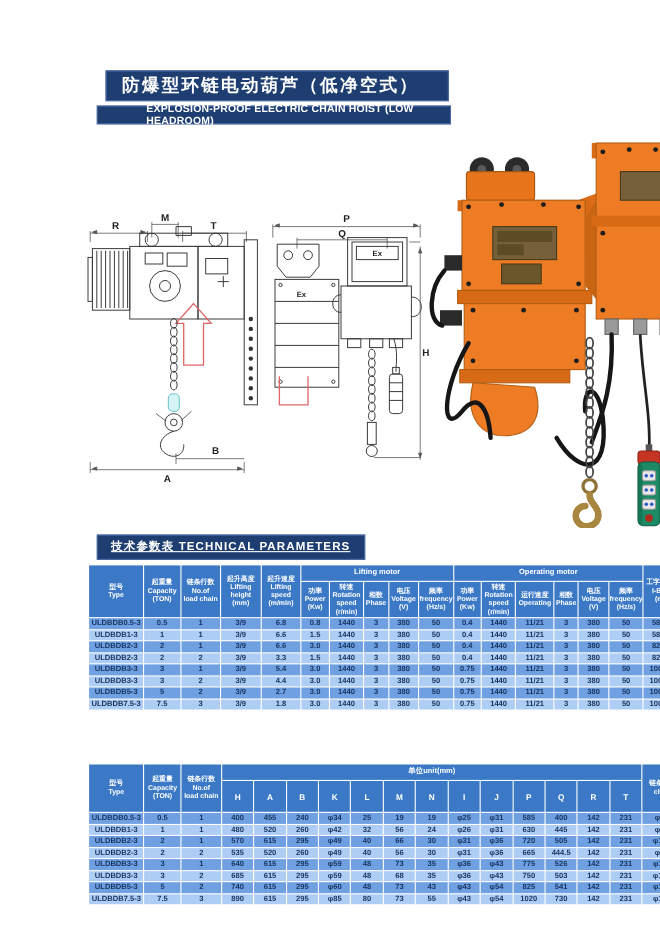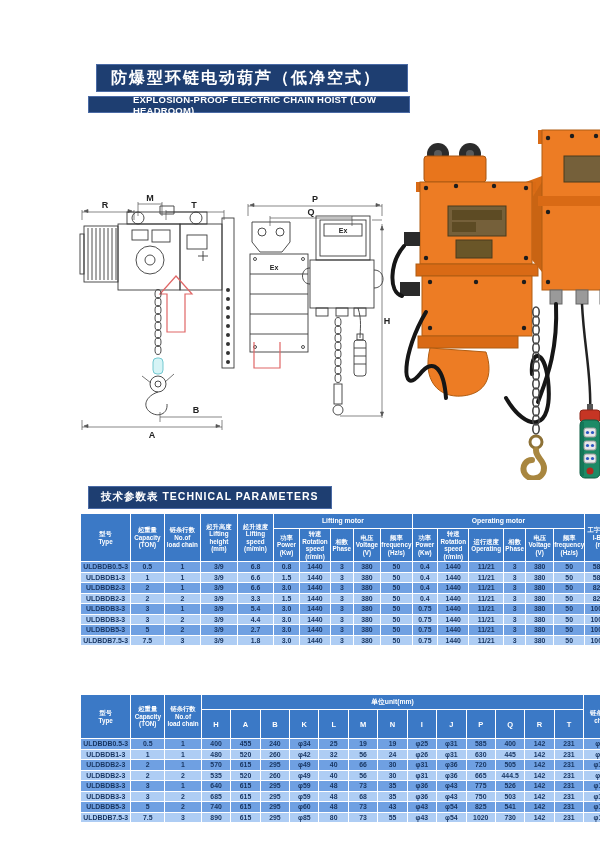--- a/index.html
+++ b/index.html
@@ -3,21 +3,21 @@
 <meta charset="utf-8">
 <style>
   html,body{margin:0;padding:0;background:#fff;}
   .page{position:relative;width:600px;height:849px;background:#ffffff;overflow:hidden;
         font-family:"Liberation Sans","DejaVu Sans",sans-serif;margin-left:48px;}
   .bar{position:absolute;background:#1e3e71;color:#fff;font-weight:bold;
        display:flex;align-items:center;border:1px solid #4a6aa5;box-sizing:border-box;}
   .title-cn{left:48px;top:64px;width:312px;height:28px;font-size:16px;padding-left:14px;letter-spacing:2px;}
   .title-en{left:40px;top:96px;width:322px;height:17px;font-size:9.5px;justify-content:center;letter-spacing:.2px;padding-left:44px;}
   .sec{position:absolute;background:#1e3e71;color:#fff;font-weight:bold;font-size:10.5px;
-       padding:3px 12px 4px;border:1px solid #4a6aa5;letter-spacing:1px;}
+       padding:3px 12px 4px;border:1px solid #4a6aa5;letter-spacing:1px;text-decoration:underline;}
   #sec1{left:40px;top:486px;}
   #sec2{left:40px;top:671px;}
   table{position:absolute;left:32px;border-collapse:separate;border-spacing:1px;table-layout:fixed;background:#fff;}
   #table1{top:513px;width:542px;}
   #table2{top:694px;width:542px;}
   th{background:#3b79c6;color:#fff;font-weight:bold;font-size:6.3px;line-height:1.2;
      white-space:pre-line;padding:1px 0;text-align:center;vertical-align:middle;overflow:hidden;}
   th.grp{height:12px;font-size:6.8px;}
   th.dim{font-size:7.5px;height:26px;}
   td{font-size:6.9px;font-weight:bold;color:#16335f;text-align:center;padding:0;height:9.5px;

